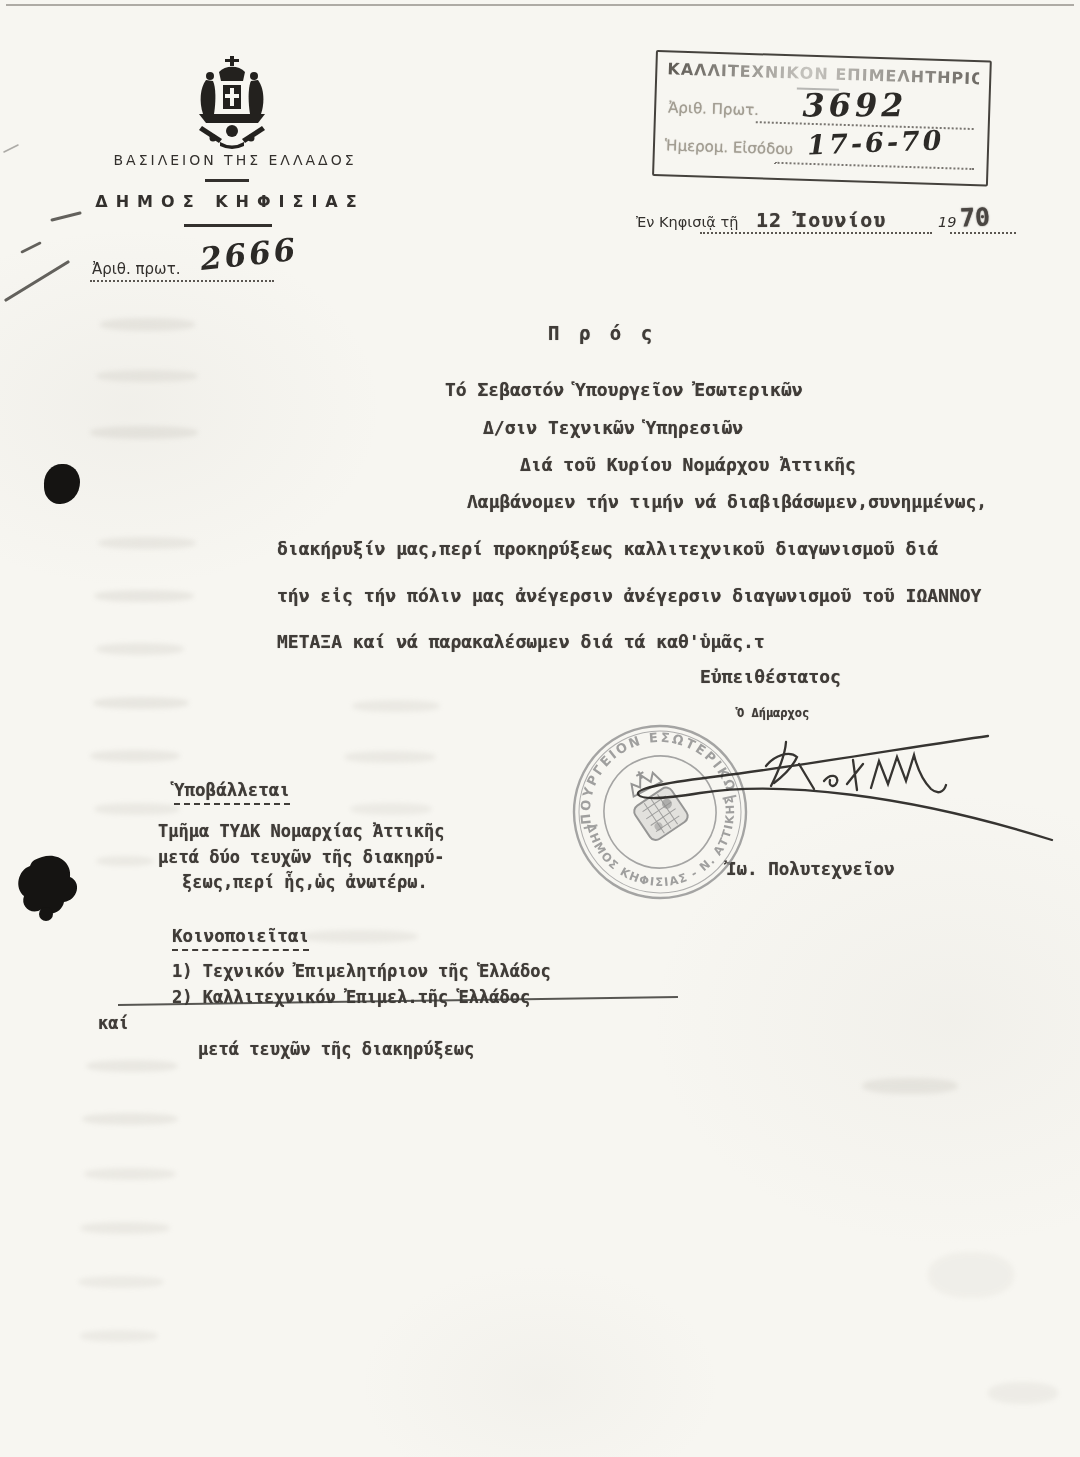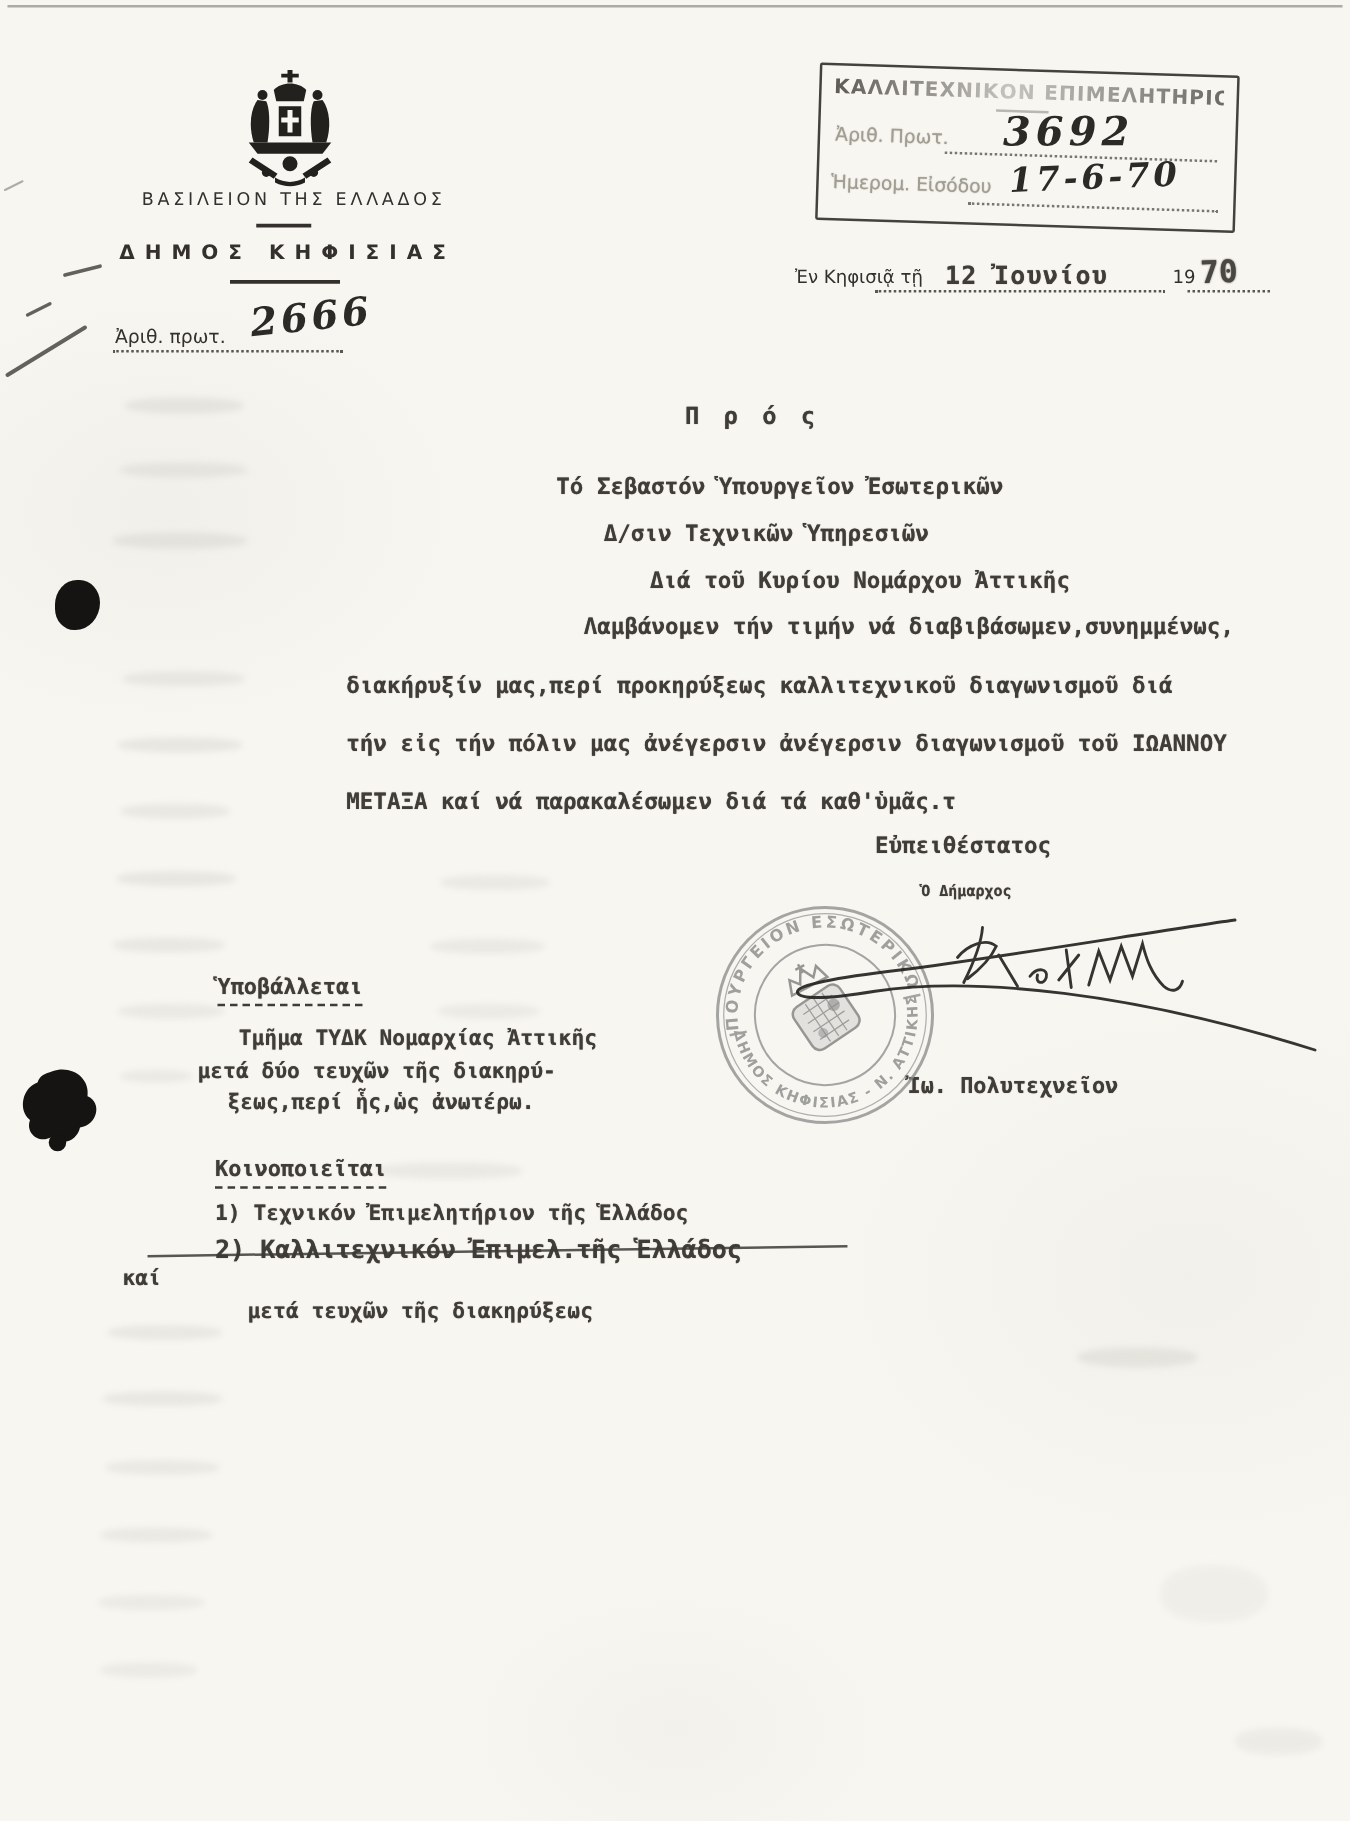--- a/index.html
+++ b/index.html
@@ -109,21 +109,21 @@
     <div class="abs dotted" style="left:100px;top:42px;width:218px;height:24px;opacity:.8;"></div>
     <div class="abs hand" style="left:146px;top:28px;font-size:32px;letter-spacing:4px;font-weight:bold;transform:rotate(-2deg);">3692</div>
     <div class="abs print faded" style="left:10px;top:84px;font-size:15px;">Ἡμερομ. Εἰσόδου</div>
     <div class="abs dotted" style="left:120px;top:80px;width:200px;height:26px;opacity:.8;"></div>
     <div class="abs hand" style="left:152px;top:68px;font-size:27px;letter-spacing:3px;font-weight:bold;transform:rotate(-4deg);">17-6-70</div>
   </div>
 
   <div class="abs print" style="left:636px;top:214px;font-size:14.5px;">Ἐν Κηφισιᾷ τῇ</div>
   <div class="abs dotted" style="left:700px;top:210px;width:232px;height:22px;"></div>
   <div class="abs tw" style="left:756px;top:208px;font-size:20px;letter-spacing:1px;">12 Ἰουνίου</div>
-  <div class="abs print" style="left:938px;top:214px;font-size:14.5px;">19</div>
+  <div class="abs print" style="left:938px;top:214px;font-size:14.5px;font-style:italic;">19</div>
   <div class="abs dotted" style="left:950px;top:210px;width:66px;height:22px;"></div>
   <div class="abs tw" style="left:960px;top:203px;font-size:25px;font-weight:900;color:#4a4642;transform:rotate(-2deg);
               text-shadow:0 0 1.5px rgba(74,70,66,.9);">70</div>
 
   <div class="abs tw" style="left:548px;top:322px;font-size:19px;letter-spacing:4px;">Π ρ ό ς</div>
   <div class="abs tw" style="left:445px;top:379px;font-size:18px;">Τό Σεβαστόν Ὑπουργεῖον Ἐσωτερικῶν</div>
   <div class="abs tw" style="left:483px;top:417px;font-size:18px;">Δ/σιν Τεχνικῶν Ὑπηρεσιῶν</div>
   <div class="abs tw" style="left:520px;top:454px;font-size:18px;">Διά τοῦ Κυρίου Νομάρχου Ἀττικῆς</div>
 
   <div class="abs tw" style="left:467px;top:491px;font-size:18px;">Λαμβάνομεν τήν τιμήν νά διαβιβάσωμεν,συνημμένως,</div>
@@ -176,27 +176,27 @@
       <path d="M 186,42 C 185,56 179,70 171,86"></path>
       <path d="M 166,66 C 174,56 189,50 197,57 C 192,68 182,77 174,83"></path>
       <path d="M 199,64 L 214,89"></path>
       <path d="M 224,81 C 230,73 239,75 237,82 C 235,88 228,87 230,80"></path>
       <path d="M 247,84 L 263,64 M 253,60 L 257,90"></path>
       <path d="M 271,88 L 279,61 L 288,84 L 297,57 L 306,81 L 314,55 C 317,67 321,79 331,89 C 338,95 344,92 346,85"></path>
     </g>
   </svg>
 
   <div class="abs tw dashu" style="left:174px;top:780px;font-size:17.5px;">Ὑποβάλλεται</div>
-  <div class="abs tw" style="left:158px;top:821px;font-size:17px;margin-left:33px;">Τμῆμα ΤΥΔΚ Νομαρχίας Ἀττικῆς</div>
+  <div class="abs tw" style="left:158px;top:821px;font-size:17px;">Τμῆμα ΤΥΔΚ Νομαρχίας Ἀττικῆς</div>
   <div class="abs tw" style="left:158px;top:847px;font-size:17px;">μετά δύο τευχῶν τῆς διακηρύ-</div>
   <div class="abs tw" style="left:158px;top:872px;font-size:17px;margin-left:24px;">ξεως,περί ἧς,ὡς ἀνωτέρω.</div>
 
   <div class="abs tw dashu" style="left:172px;top:926px;font-size:17.5px;">Κοινοποιεῖται</div>
   <div class="abs tw" style="left:172px;top:961px;font-size:17px;">1) Τεχνικόν Ἐπιμελητήριον τῆς Ἑλλάδος</div>
-  <div class="abs tw" style="left:172px;top:987px;font-size:20px;">2) Καλλιτεχνικόν Ἐπιμελ.τῆς Ἑλλάδος</div>
+  <div class="abs tw" style="left:172px;top:987px;font-size:17px;">2) Καλλιτεχνικόν Ἐπιμελ.τῆς Ἑλλάδος</div>
   <div class="abs tw" style="left:98px;top:1013px;font-size:17px;">καί</div>
   <div class="abs tw" style="left:198px;top:1039px;font-size:17px;">μετά τευχῶν τῆς διακηρύξεως</div>
 
   <div class="abs" style="left:118px;top:1000px;width:560px;height:2px;background:#3b3936;transform:rotate(-0.8deg);opacity:.85;"></div>
 
   <div class="blob" style="left:44px;top:464px;width:36px;height:40px;border-radius:52% 48% 58% 45%;"></div>
   <svg class="abs" style="left:12px;top:852px;" width="72" height="74" viewBox="0 0 72 74">
     <path d="M30,5 C45,0 60,10 58,25 C70,30 66,48 52,50 C50,60 38,66 30,57 C20,64 8,55 12,44 C2,36 6,18 18,14 C20,8 24,7 30,5 Z" fill="#151412"></path>
     <circle cx="34" cy="62" r="7" fill="#151412"></circle>
   </svg>

